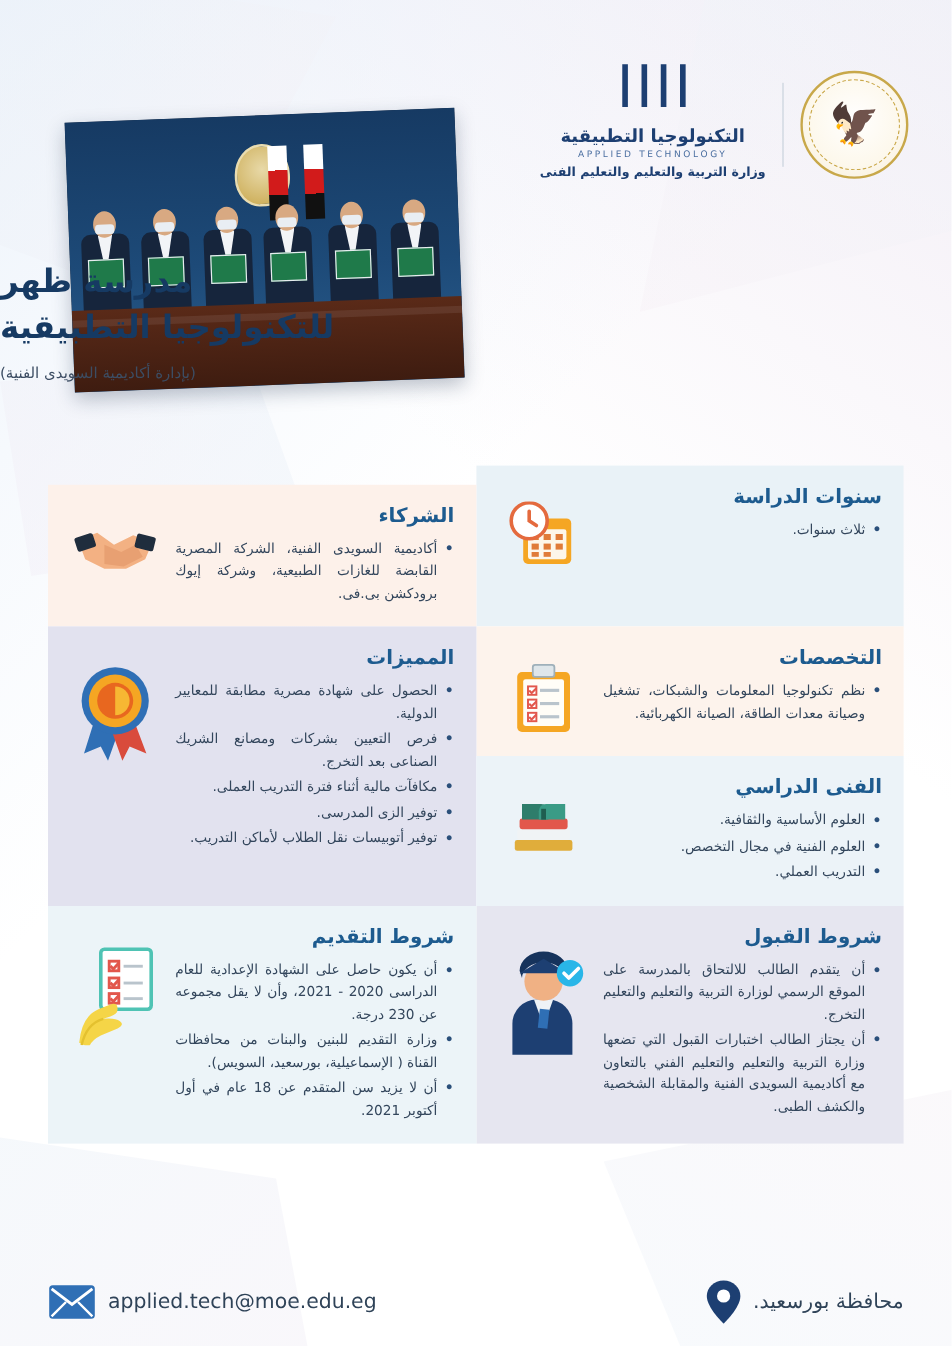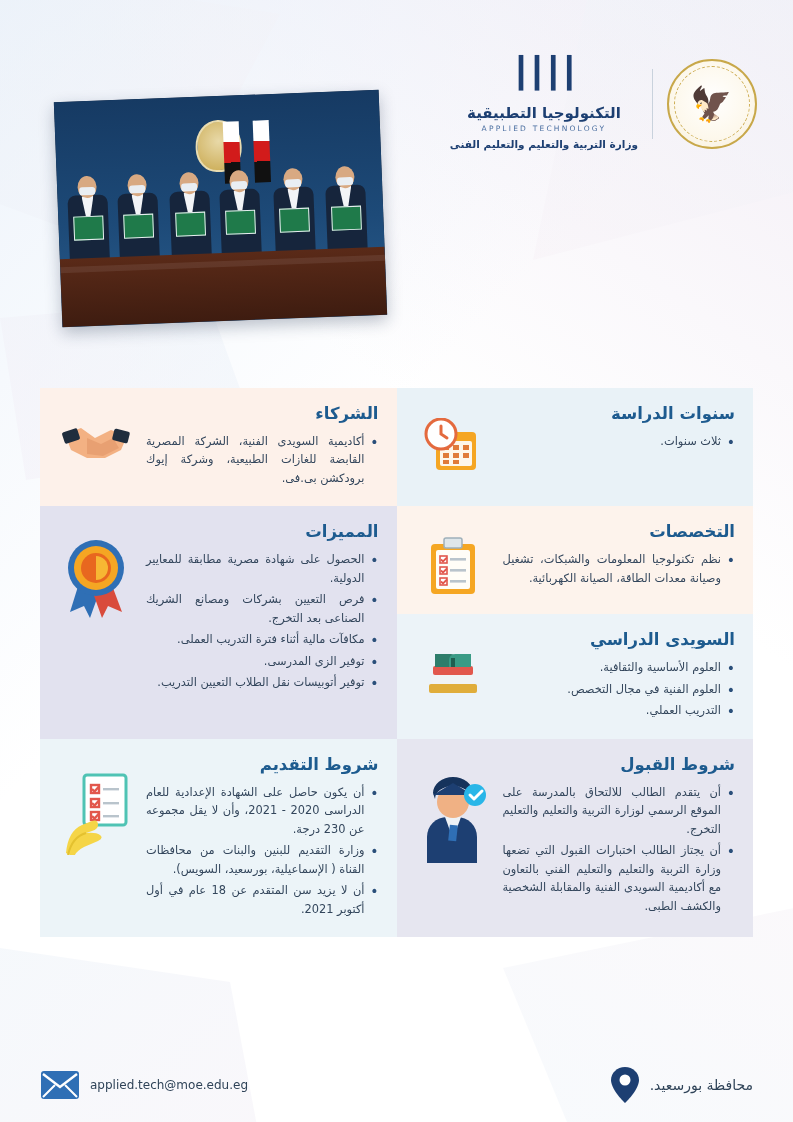--- a/index.html
+++ b/index.html
@@ -96,39 +96,39 @@
     font-size: 11.4px; color: #33465c; line-height: 1.62;
     padding-right: 14px; position: relative; margin-bottom: 3px;
     text-align: justify; text-align-last: right;
   }
   .cell li:before {
     content: "•"; position: absolute; right: 0; top: -1px; color: #2a4f7a; font-size: 14px;
   }
   .icon-wrap { width: 76px; flex: none; display: flex; align-items: center; justify-content: center; padding-top: 14px; }
 
   .bg-a { background: #e9f2f7; }   
-  .bg-b { background: #fdf1ea; }   
+  .bg-b { background: #fdf1ea; margin-top: 16px; }   
   .bg-c { background: #fdf3ec; }   
   .bg-d { background: #e2e2ef; }   
   .bg-e { background: #ecf3f8; }   
   .bg-g { background: #e6e6f0; }   
   .bg-h { background: #ecf4f8; justify-content: space-between; }
 
   
   svg { display:block; }
 
   
   .footer {
     position: absolute; bottom: 18px; left: 40px; right: 40px;
     display: flex; align-items: center; justify-content: space-between;
     direction: rtl;
   }
   .foot-item { display: flex; align-items: center; gap: 10px; }
-  .foot-item .label { font-size: 14px; color: #2f4358; }
-  .mail-label { font-size: 12px; color: #2f4358; direction: ltr; }
+  .foot-item .label { font-size: 17px; color: #2f4358; }
+  .mail-label { font-size: 17px; color: #2f4358; direction: ltr; }
 </style>
 </head>
 <body>
 
 <div class="page">
   <div class="shard s1"></div>
   <div class="shard s2"></div>
   <div class="shard s3"></div>
   <div class="shard s4"></div>
   <div class="shard s5"></div>
@@ -192,20 +192,25 @@
       <div class="person p6">
           <div class="body"></div>
           <div class="shirt"></div>
           <div class="head"></div>
           <div class="mask"></div>
           <div class="folder"></div>
         </div>
       <div class="ph-desk"></div>
     </div>
 
+    <div class="title-block">
+      <div class="school-title">مدرسة ظهر</div>
+      <div class="school-title">للتكنولوجيا التطبيقية</div>
+      <div class="school-sub">(بإدارة أكاديمية السويدى الفنية)</div>
+    </div>
   </div>
 
   <div class="grid">
 
     <div class="cell bg-a">
       <div class="txt">
         <h3>سنوات الدراسة</h3>
         <ul>
           <li>ثلاث سنوات.</li>
         </ul>
@@ -275,38 +280,38 @@
     </div>
 
     <div class="cell bg-d" style="grid-row: span 2;">
       <div class="txt">
         <h3>المميزات</h3>
         <ul>
           <li>الحصول على شهادة مصرية مطابقة للمعايير الدولية.</li>
           <li>فرص التعيين بشركات ومصانع الشريك الصناعى بعد التخرج.</li>
           <li>مكافآت مالية أثناء فترة التدريب العملى.</li>
           <li>توفير الزى المدرسى.</li>
-          <li>توفير أتوبيسات نقل الطلاب التعيين التدريب.</li>
+          <li>توفير أتوبيسات نقل الطلاب لأماكن التدريب.</li>
         </ul>
       </div>
       <div class="icon-wrap">
         <svg width="64" height="84" viewBox="0 0 64 84" aria-hidden="true">
           <path d="M16 44 L6 76 L20 70 L26 82 L36 54 Z" fill="#2f6fb5"></path>
           <path d="M46 44 L58 76 L44 70 L38 82 L28 54 Z" fill="#d94b3c"></path>
           <circle cx="32" cy="32" r="28" fill="#2f6fb5"></circle>
           <circle cx="32" cy="32" r="22" fill="#f5a623"></circle>
           <circle cx="32" cy="32" r="15" fill="#e8671f"></circle>
           <path d="M32 20 a12 12 0 0 1 0 24 z" fill="#f7b733"></path>
         </svg>
       </div>
     </div>
 
     <div class="cell bg-e">
       <div class="txt">
-        <h3>السويدى الدراسي</h3>
+        <h3>الفنى الدراسي</h3>
         <ul>
           <li>العلوم الأساسية والثقافية.</li>
           <li>العلوم الفنية في مجال التخصص.</li>
           <li>التدريب العملي.</li>
         </ul>
       </div>
       <div class="icon-wrap">
         <svg width="64" height="56" viewBox="0 0 64 56" aria-hidden="true">
           <rect x="8" y="40" width="48" height="9" rx="2" fill="#e0ad3b"></rect>
           <rect x="10" y="31" width="44" height="9" rx="2" fill="#f0f3f5"></rect>

